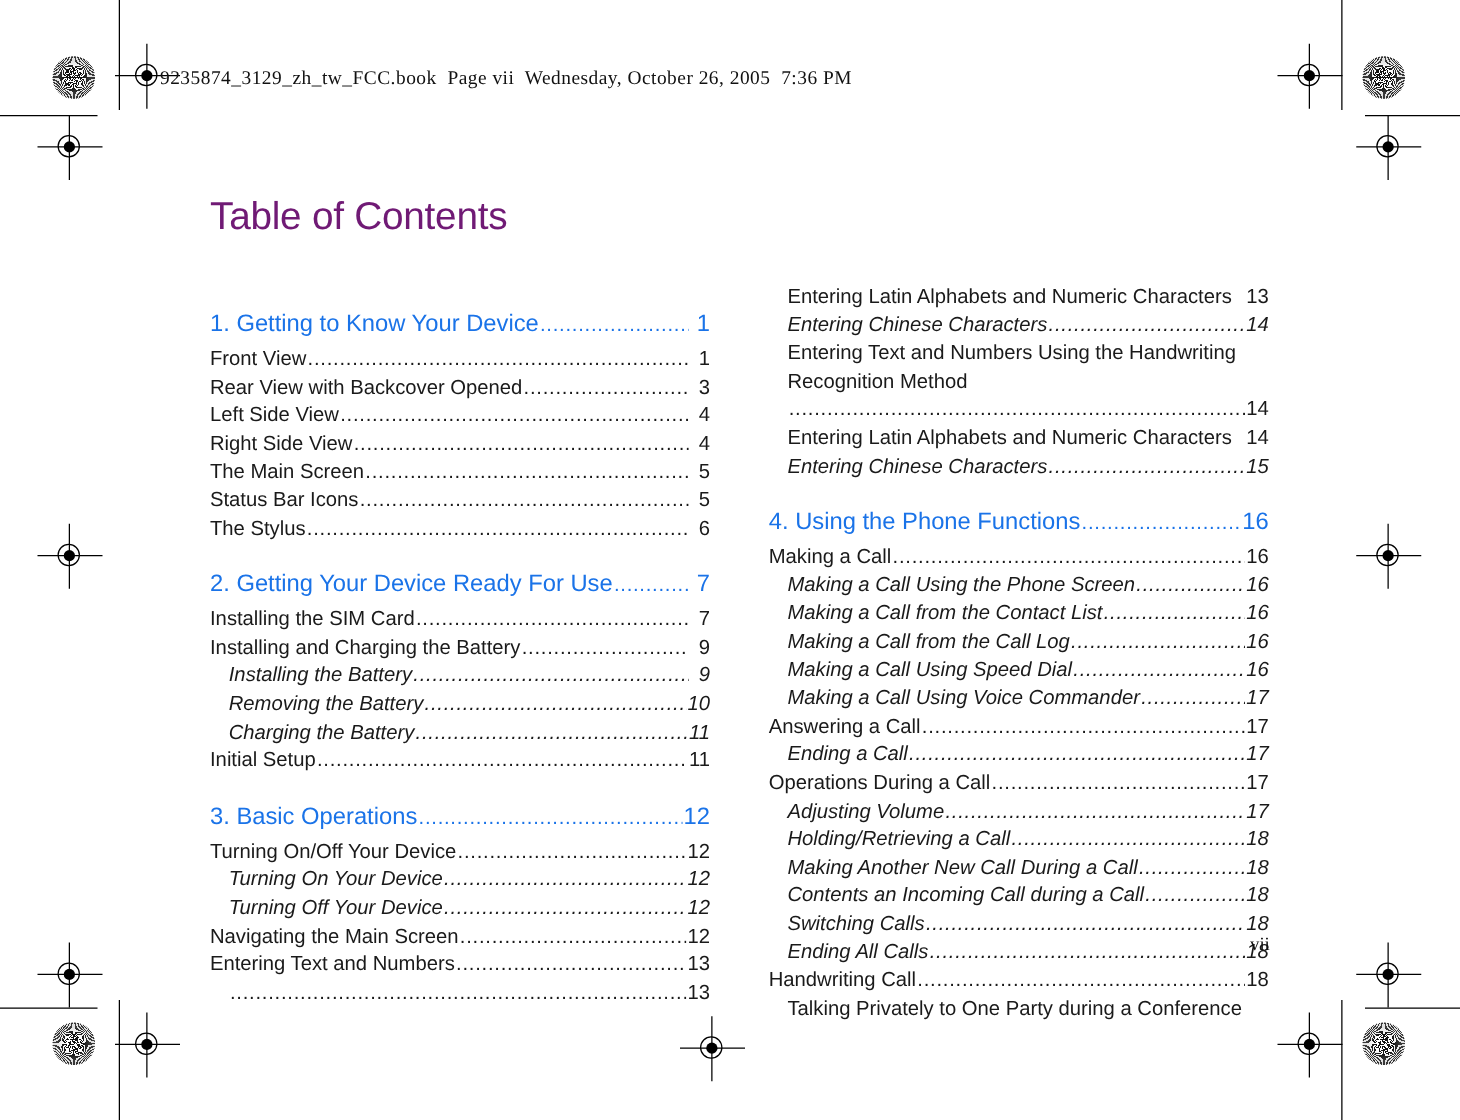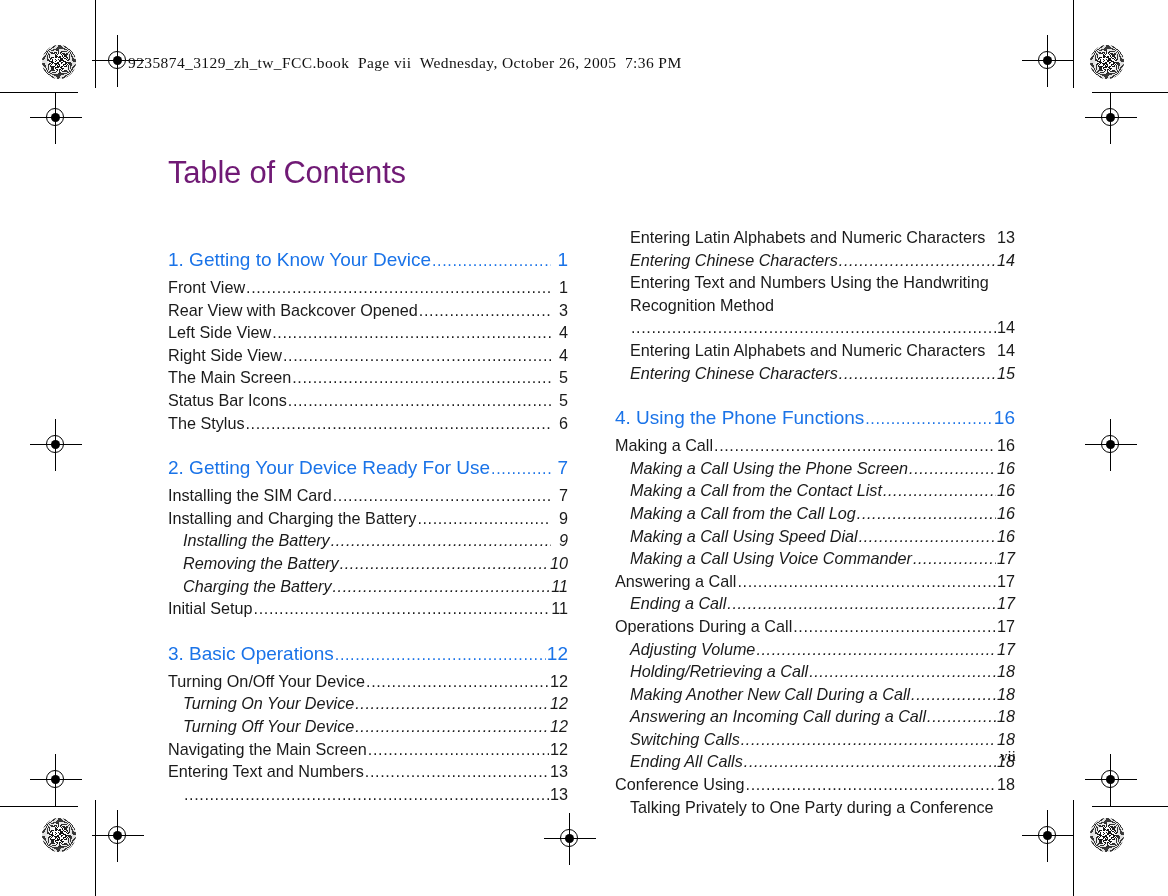--- a/index.html
+++ b/index.html
@@ -463,36 +463,36 @@
         <span class="label">Holding/Retrieving a Call </span>
         <span class="dots">........................................................................................................................................................................................................</span>
         <span class="pg">18</span>
       </div>
       <div class="toc-row lvl2">
         <span class="label">Making Another New Call During a Call </span>
         <span class="dots">........................................................................................................................................................................................................</span>
         <span class="pg">18</span>
       </div>
       <div class="toc-row lvl2">
-        <span class="label">Answering an Incoming Call during a Call</span>
+        <span class="label">Contents an Incoming Call during a Call</span>
         <span class="dots">........................................................................................................................................................................................................</span>
         <span class="pg">18</span>
       </div>
       <div class="toc-row lvl2">
         <span class="label">Switching Calls </span>
         <span class="dots">........................................................................................................................................................................................................</span>
         <span class="pg">18</span>
       </div>
       <div class="toc-row lvl2">
         <span class="label">Ending All Calls </span>
         <span class="dots">........................................................................................................................................................................................................</span>
         <span class="pg">18</span>
       </div>
       <div class="toc-row">
-        <span class="label">Conference Using </span>
+        <span class="label">Handwriting Call </span>
         <span class="dots">........................................................................................................................................................................................................</span>
         <span class="pg">18</span>
       </div>
       <div class="toc-wrap lvl2">
         <div>Talking Privately to One Party during a Conference</div>
       </div>
     </div>
 </div>
 
 <div class="page-number">vii</div>

